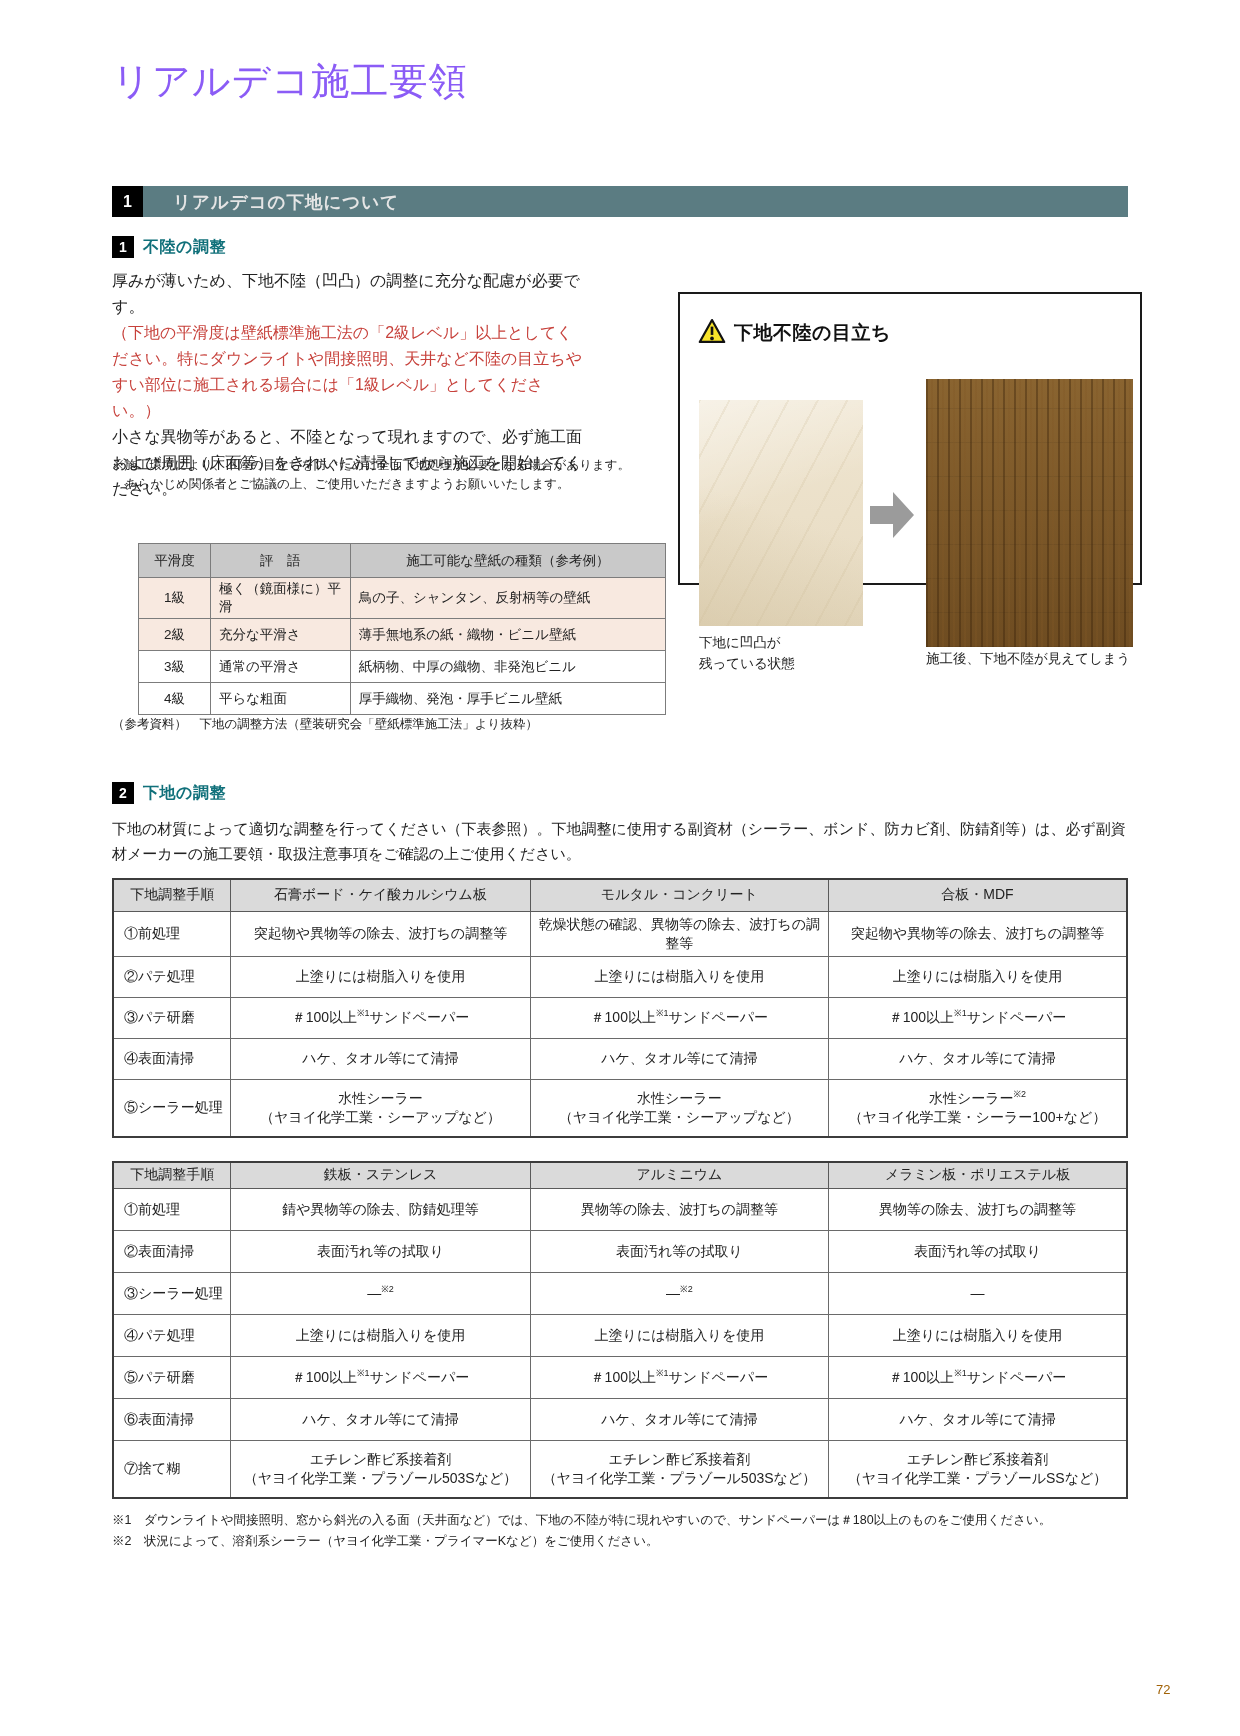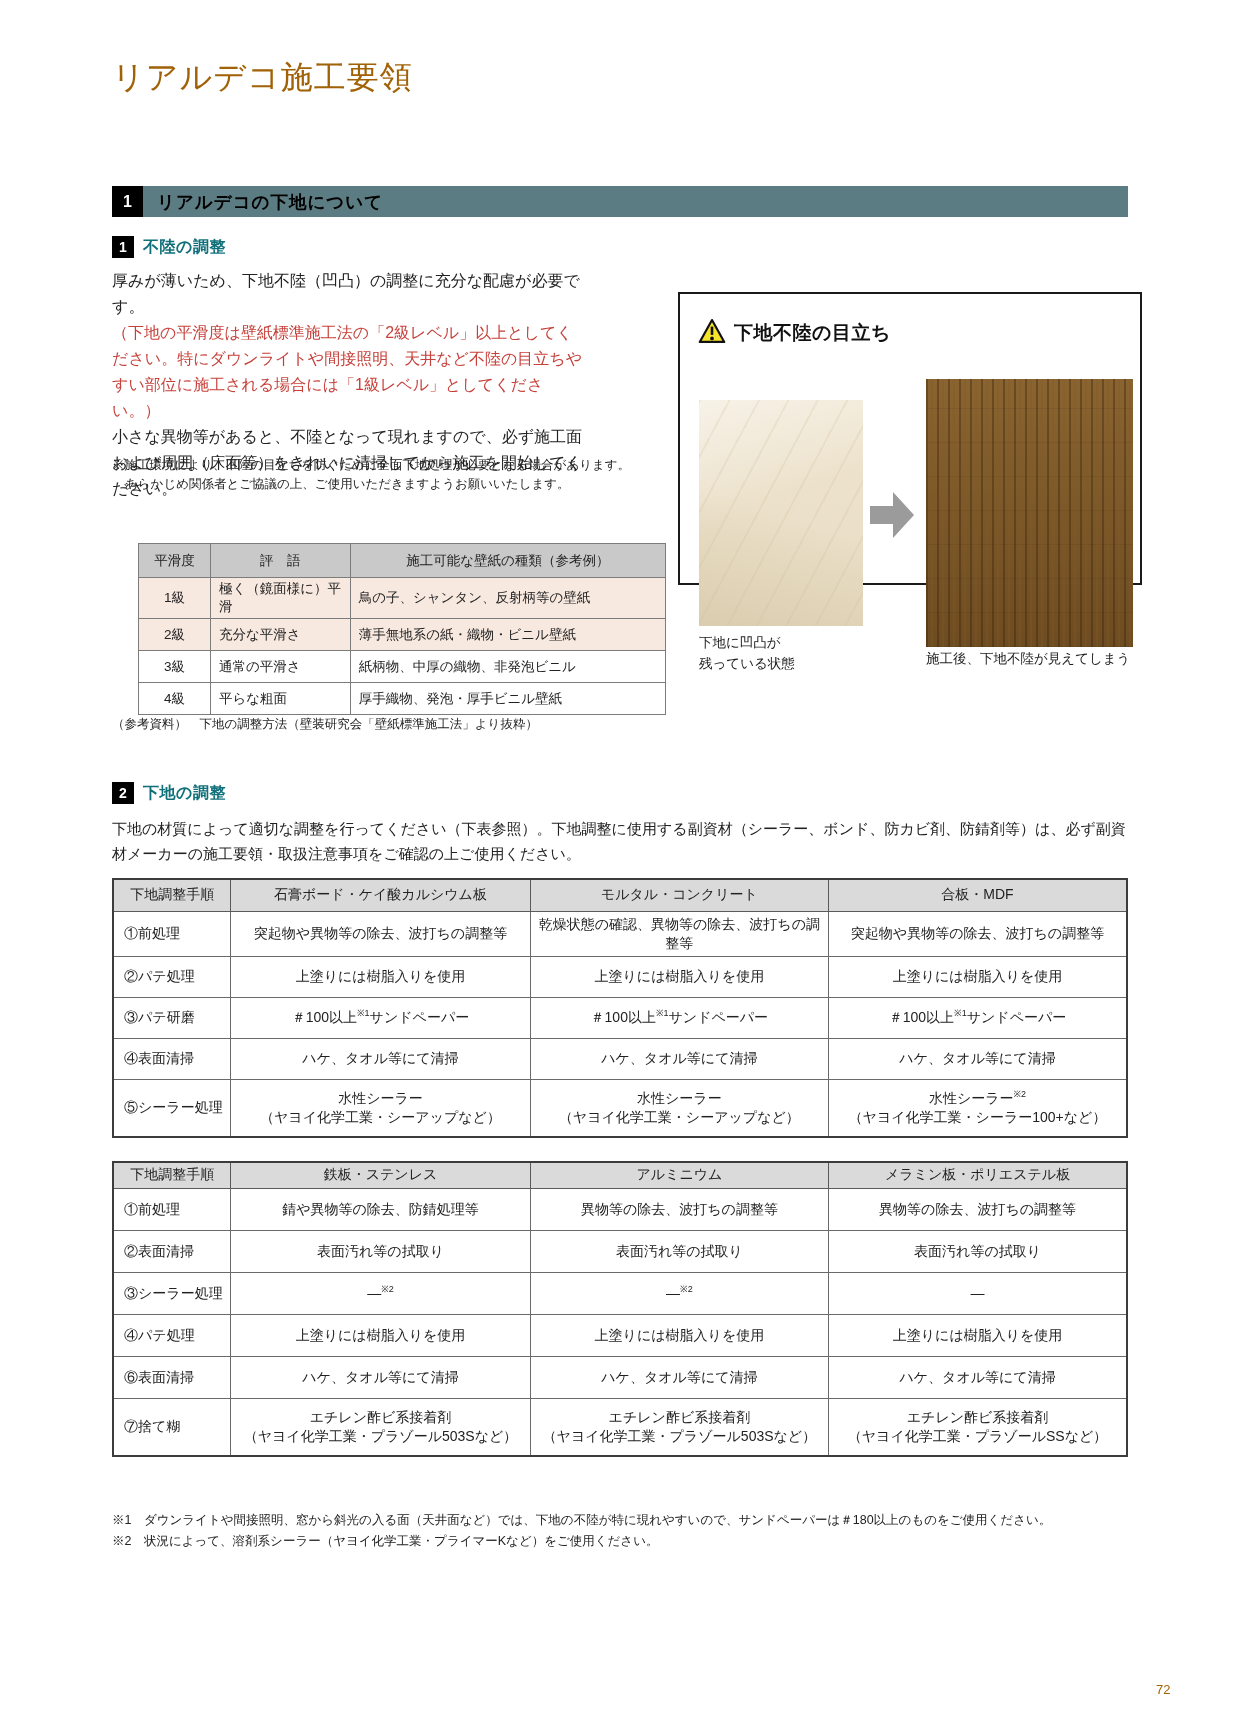--- a/index.html
+++ b/index.html
@@ -1,25 +1,25 @@
 <!DOCTYPE html>
 <html><head>
 <meta charset="utf-8">
 <style>
   * { margin:0; padding:0; box-sizing:border-box; }
   html,body { background:#ffffff; }
   body { font-family:"Liberation Sans", sans-serif; color:#1f1f1f; }
   #page { position:relative; width:1240px; height:1736px; background:#ffffff; margin:0 auto; overflow:hidden; }
 
-  .page-title { position:absolute; left:112px; top:56px; font-size:32px; font-weight:400; color:#a16207; letter-spacing:1px; }
+  .page-title { position:absolute; left:112px; top:56px; font-size:38px; font-weight:400; color:#8b5cf6; letter-spacing:1px; }
 
   
   .banner { position:absolute; left:112px; top:186px; width:1016px; height:31px; background:#5b7c82; display:flex; align-items:stretch; }
   .banner .num { width:31px; background:#000; color:#fff; font-weight:bold; font-size:16px; display:flex; align-items:center; justify-content:center; }
-  .banner .label { color:#000000; font-weight:bold; font-size:17.5px; display:flex; align-items:center; padding-left:14px; letter-spacing:1px; }
+  .banner .label { color:#e5e5e5; font-weight:bold; font-size:17.5px; display:flex; align-items:center; padding-left:30px; letter-spacing:1px; }
 
   
   .subhead { position:absolute; left:112px; display:flex; align-items:center; gap:9px; }
   .subhead .num { width:22px; height:22px; background:#000; color:#fff; font-weight:bold; font-size:14px; display:flex; align-items:center; justify-content:center; }
   .subhead .t { color:#10707a; font-weight:bold; font-size:16px; letter-spacing:0.5px; }
 
   .bodycol { position:absolute; left:112px; top:268px; width:472px; font-size:16px; line-height:26px; color:#222; }
   .bodycol p.red { color:#c7413b; }
 
   .smallnote { position:absolute; left:112px; top:456px; width:560px; font-size:12.5px; line-height:19px; color:#222; }
@@ -230,20 +230,26 @@
           <td>—<sup>※2</sup></td>
           <td>—</td>
         </tr>
         <tr>
           <td class="rowhead">④パテ処理</td>
           <td>上塗りには樹脂入りを使用</td>
           <td>上塗りには樹脂入りを使用</td>
           <td>上塗りには樹脂入りを使用</td>
         </tr>
         <tr>
+          <td class="rowhead">⑤パテ研磨</td>
+          <td>＃100以上<sup>※1</sup>サンドペーパー</td>
+          <td>＃100以上<sup>※1</sup>サンドペーパー</td>
+          <td>＃100以上<sup>※1</sup>サンドペーパー</td>
+        </tr>
+        <tr>
           <td class="rowhead">⑥表面清掃</td>
           <td>ハケ、タオル等にて清掃</td>
           <td>ハケ、タオル等にて清掃</td>
           <td>ハケ、タオル等にて清掃</td>
         </tr>
         <tr>
           <td class="rowhead">⑦捨て糊</td>
           <td>エチレン酢ビ系接着剤<br>（ヤヨイ化学工業・プラゾール503Sなど）</td>
           <td>エチレン酢ビ系接着剤<br>（ヤヨイ化学工業・プラゾール503Sなど）</td>
           <td>エチレン酢ビ系接着剤<br>（ヤヨイ化学工業・プラゾールSSなど）</td>

